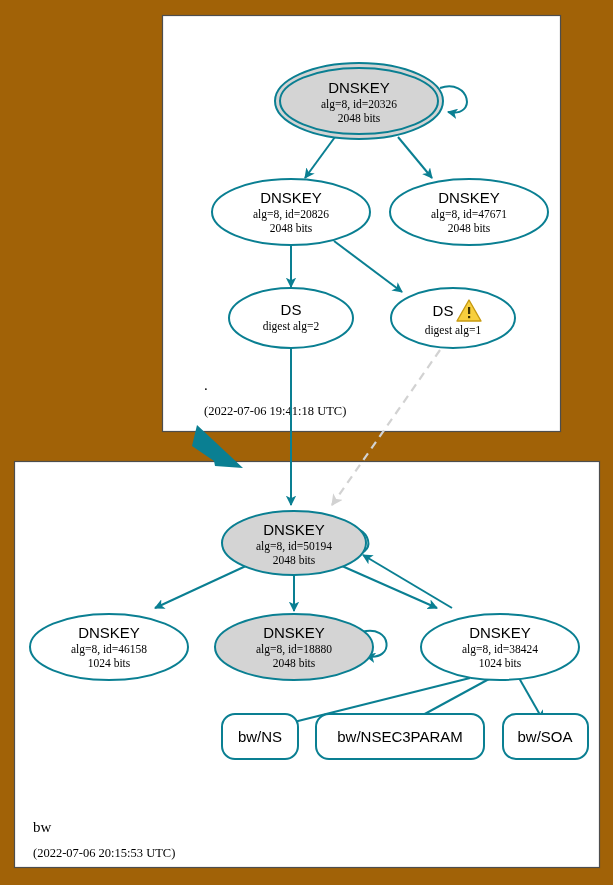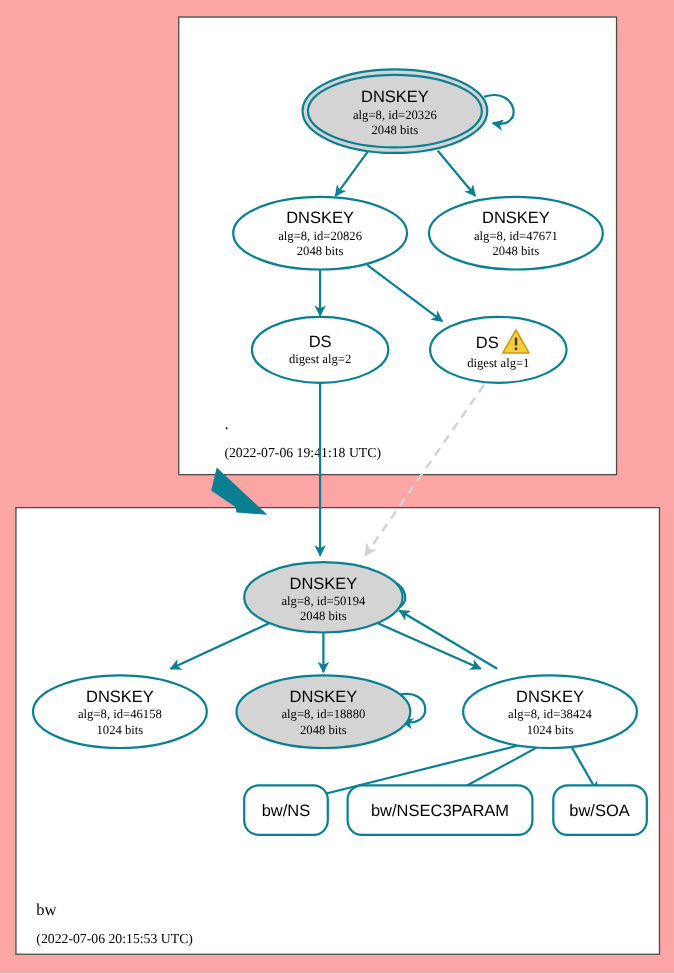--- a/index.html
+++ b/index.html
@@ -4,21 +4,21 @@
 <style>
   html, body {
     margin: 0;
     padding: 0;
     background: #ffffff;
   }
   #canvas {
     position: relative;
     width: 613px;
     height: 885px;
-    background: #fca5a5;
+    background: #a16207;
     font-family: "Liberation Sans", sans-serif;
     overflow: hidden;
   }
   svg#graph {
     position: absolute;
     top: 0;
     left: 0;
     width: 613px;
     height: 885px;
   }

